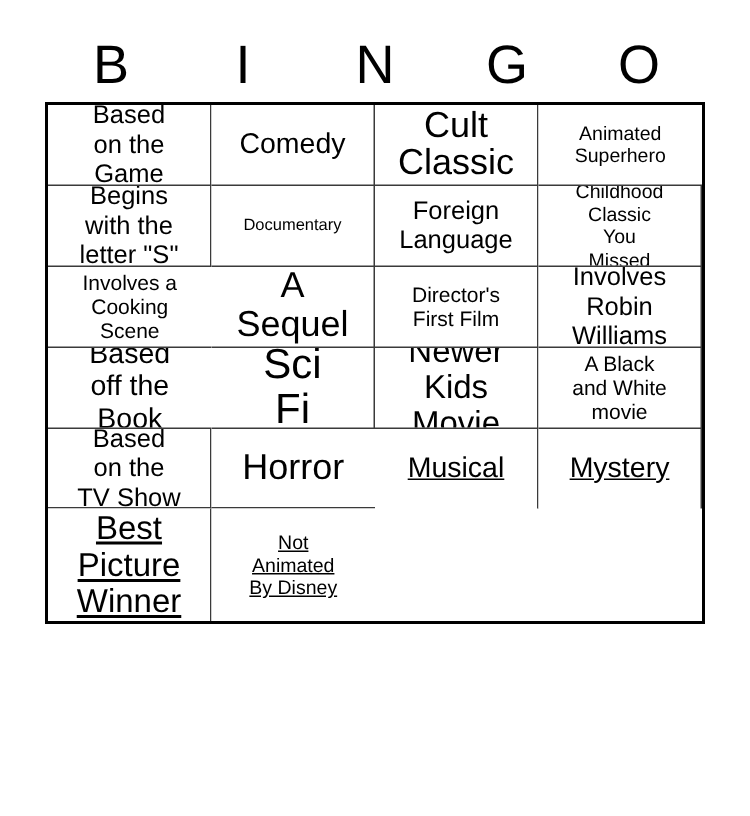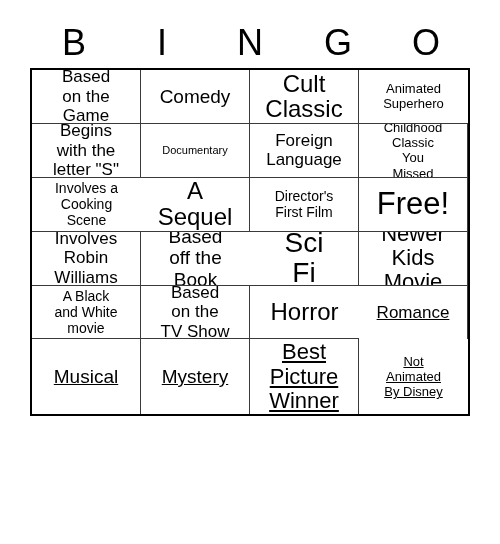--- a/index.html
+++ b/index.html
@@ -158,23 +158,20 @@
       </div>
       <div class="cell">
         <span class="cell-text fs-3xl">A
 Sequel</span>
       </div>
       <div class="cell">
         <span class="cell-text fs-md">Director's
 First Film</span>
       </div>
       <div class="cell">
-        <span class="cell-text fs-5xl">Free!</span>
-      </div>
-      <div class="cell">
         <span class="cell-text fs-lg">Involves
 Robin
 Williams</span>
       </div>
       <div class="cell lastcol">
         <span class="cell-text fs-xl">Based
 off the
 Book</span>
       </div>
       <div class="cell">
@@ -191,23 +188,20 @@
 and White
 movie</span>
       </div>
       <div class="cell">
         <span class="cell-text fs-lg">Based
 on the
 TV Show</span>
       </div>
       <div class="cell lastcol">
         <span class="cell-text fs-3xl">Horror</span>
-      </div>
-      <div class="cell lastrow">
-        <span class="cell-text fs-lg">Romance</span>
       </div>
       <div class="cell lastrow">
         <span class="cell-text fs-xl">Musical</span>
       </div>
       <div class="cell lastrow">
         <span class="cell-text fs-xl">Mystery</span>
       </div>
       <div class="cell lastrow">
         <span class="cell-text fs-2xl">Best
 Picture

